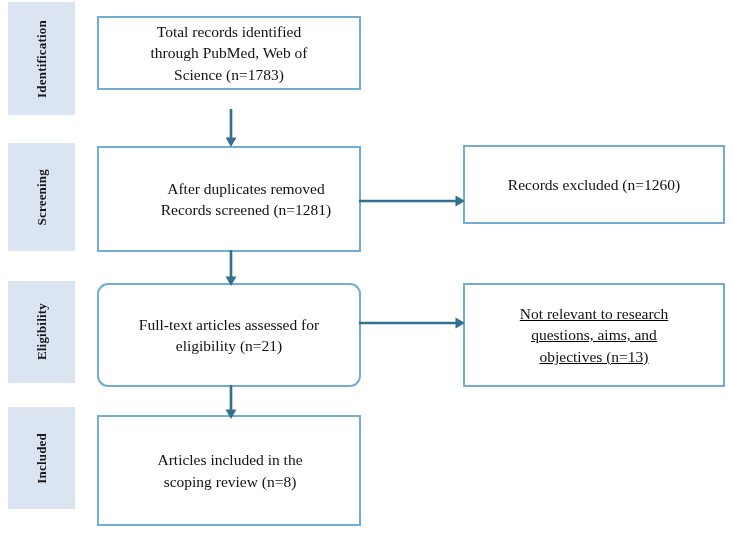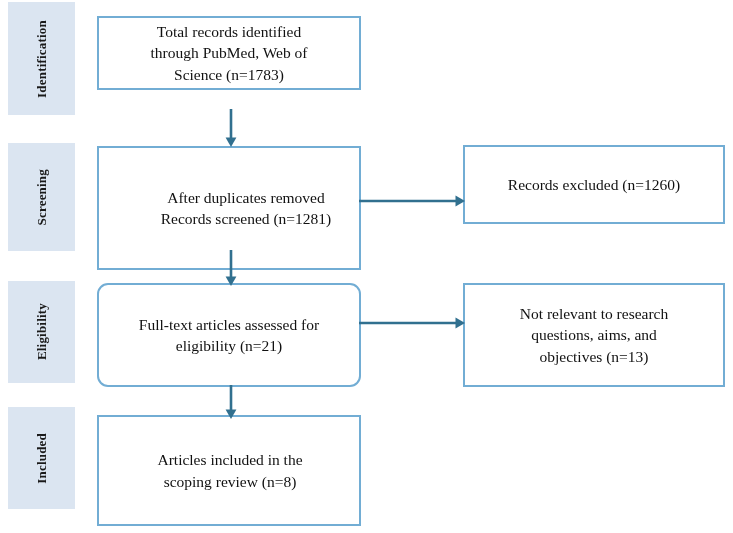--- a/index.html
+++ b/index.html
@@ -86,40 +86,40 @@
   <div class="stage-band" style="left:8px; top:407px; width:67px; height:102px;">
     <span class="stage-label">Included</span>
   </div>
 
   <div class="flow-box" style="left:97px; top:16px; width:264px; height:74px;">
     <span class="box-text">Total records identified
 through PubMed, Web of
 Science (n=1783)</span>
   </div>
 
-  <div class="flow-box" style="left:97px; top:146px; width:264px; height:124px;padding-left:44px;">
+  <div class="flow-box" style="left:97px; top:146px; width:264px; height:106px;padding-left:44px;">
     <span class="box-text">After duplicates removed
 Records screened (n=1281)</span>
   </div>
 
   <div class="flow-box" style="left:97px; top:283px; width:264px; height:104px;border-radius:11px;">
     <span class="box-text">Full-text articles assessed for
 eligibility (n=21)</span>
   </div>
 
   <div class="flow-box" style="left:97px; top:415px; width:264px; height:111px;padding-left:12px;">
     <span class="box-text">Articles included in the
 scoping review (n=8)</span>
   </div>
 
   <div class="flow-box" style="left:463px; top:145px; width:262px; height:79px;">
     <span class="box-text">Records excluded (n=1260)</span>
   </div>
 
-  <div class="flow-box" style="left:463px; top:283px; width:262px; height:104px;">
+  <div class="flow-box" style="left:463px; top:283px; width:262px; height:104px;text-decoration:underline;">
     <span class="box-text">Not relevant to research
 questions, aims, and
 objectives (n=13)</span>
   </div>
 
   <div class="connector" style="left:222px; top:109px; width:18px; height:40px;">
     <svg width="18" height="40" viewBox="0 0 18 40">
       <line x1="9" y1="0" x2="9" y2="31" stroke="#31708f" stroke-width="2.6"></line>
       <polygon points="9,38 3.6,28.5 14.4,28.5" fill="#31708f"></polygon>
     </svg>

